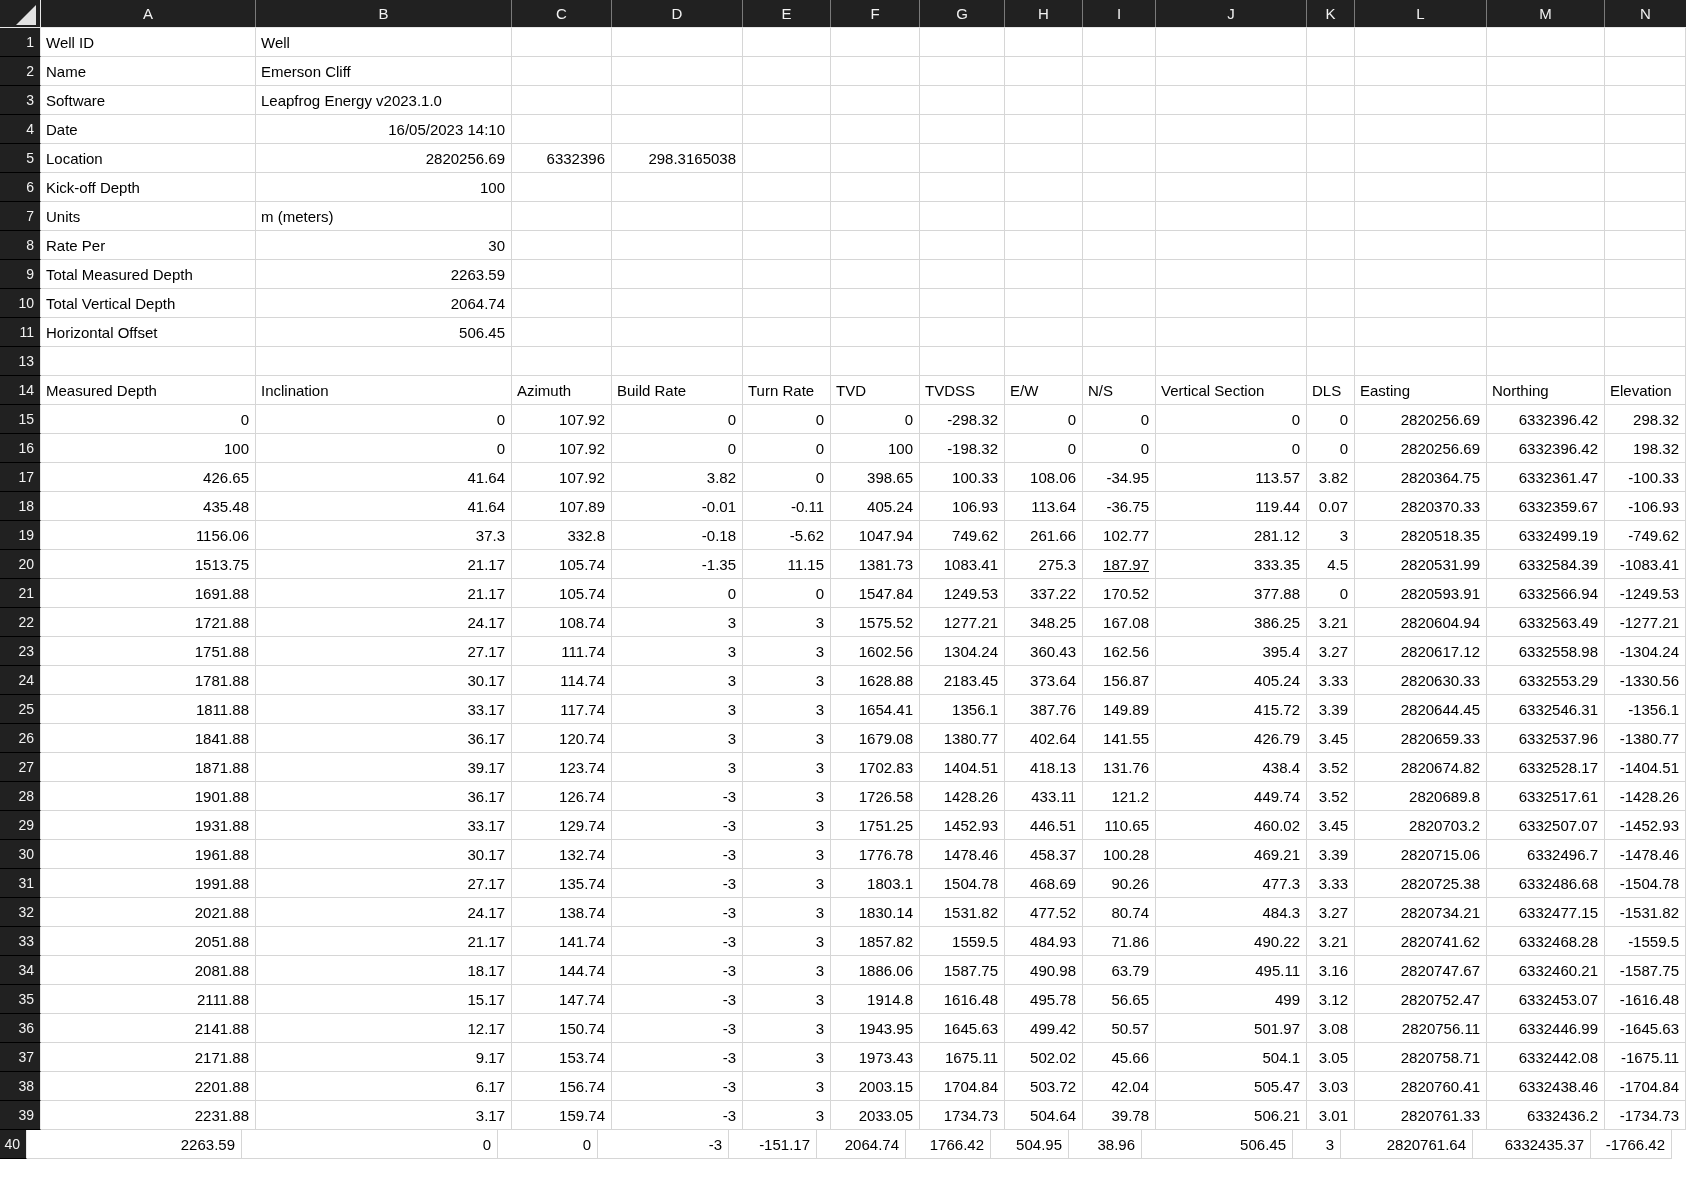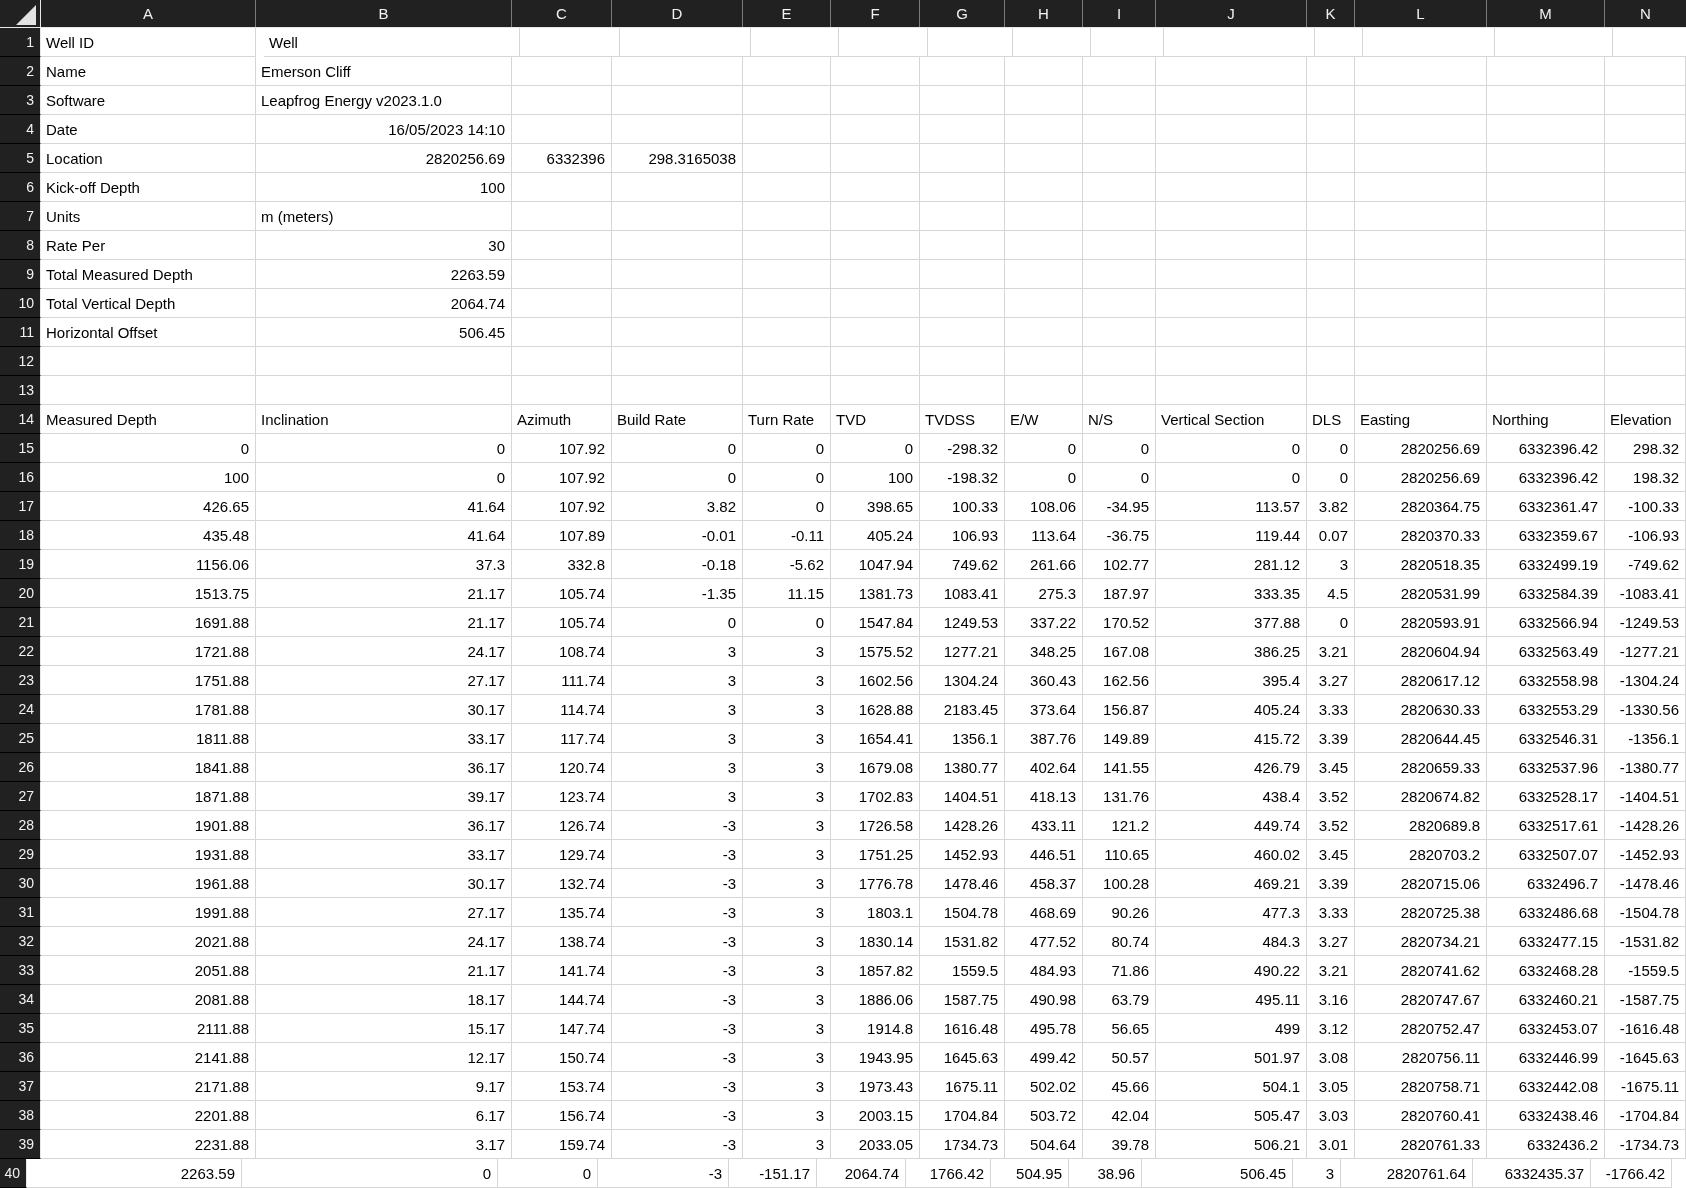--- a/index.html
+++ b/index.html
@@ -74,21 +74,21 @@
       <div class="colhead" style="width: 151px;">J</div>
       <div class="colhead" style="width: 48px;">K</div>
       <div class="colhead" style="width: 132px;">L</div>
       <div class="colhead" style="width: 118px;">M</div>
       <div class="colhead" style="width: 81px;">N</div>
     </div>
   <div id="grid-rows">
       <div class="row" style="height: 29px;">
         <div class="rowhead" style="width: 41px;">1</div>
         <div class="cell left" style="width: 215px;">Well ID</div>
-        <div class="cell left" style="width: 256px; margin-left: 8px;">Well</div>
+        <div class="cell left" style="width: 256px;">Well</div>
         <div class="cell right" style="width: 100px;"></div>
         <div class="cell right" style="width: 131px;"></div>
         <div class="cell right" style="width: 88px;"></div>
         <div class="cell right" style="width: 89px;"></div>
         <div class="cell right" style="width: 85px;"></div>
         <div class="cell right" style="width: 78px;"></div>
         <div class="cell right" style="width: 73px;"></div>
         <div class="cell right" style="width: 151px;"></div>
         <div class="cell right" style="width: 48px;"></div>
         <div class="cell right" style="width: 132px;"></div>
@@ -245,37 +245,20 @@
         <div class="cell right" style="width: 151px;"></div>
         <div class="cell right" style="width: 48px;"></div>
         <div class="cell right" style="width: 132px;"></div>
         <div class="cell right" style="width: 118px;"></div>
         <div class="cell right" style="width: 81px;"></div>
       </div>
       <div class="row" style="height: 29px;">
         <div class="rowhead" style="width: 41px;">11</div>
         <div class="cell left" style="width: 215px;">Horizontal Offset</div>
         <div class="cell right" style="width: 256px;">506.45</div>
-        <div class="cell right" style="width: 100px;"></div>
-        <div class="cell right" style="width: 131px;"></div>
-        <div class="cell right" style="width: 88px;"></div>
-        <div class="cell right" style="width: 89px;"></div>
-        <div class="cell right" style="width: 85px;"></div>
-        <div class="cell right" style="width: 78px;"></div>
-        <div class="cell right" style="width: 73px;"></div>
-        <div class="cell right" style="width: 151px;"></div>
-        <div class="cell right" style="width: 48px;"></div>
-        <div class="cell right" style="width: 132px;"></div>
-        <div class="cell right" style="width: 118px;"></div>
-        <div class="cell right" style="width: 81px;"></div>
-      </div>
-      <div class="row" style="height: 29px;">
-        <div class="rowhead" style="width: 41px;">12</div>
-        <div class="cell right" style="width: 215px;"></div>
-        <div class="cell right" style="width: 256px;"></div>
         <div class="cell right" style="width: 100px;"></div>
         <div class="cell right" style="width: 131px;"></div>
         <div class="cell right" style="width: 88px;"></div>
         <div class="cell right" style="width: 89px;"></div>
         <div class="cell right" style="width: 85px;"></div>
         <div class="cell right" style="width: 78px;"></div>
         <div class="cell right" style="width: 73px;"></div>
         <div class="cell right" style="width: 151px;"></div>
         <div class="cell right" style="width: 48px;"></div>
         <div class="cell right" style="width: 132px;"></div>
@@ -404,21 +387,21 @@
       <div class="row" style="height: 29px;">
         <div class="rowhead" style="width: 41px;">20</div>
         <div class="cell right" style="width: 215px;">1513.75</div>
         <div class="cell right" style="width: 256px;">21.17</div>
         <div class="cell right" style="width: 100px;">105.74</div>
         <div class="cell right" style="width: 131px;">-1.35</div>
         <div class="cell right" style="width: 88px;">11.15</div>
         <div class="cell right" style="width: 89px;">1381.73</div>
         <div class="cell right" style="width: 85px;">1083.41</div>
         <div class="cell right" style="width: 78px;">275.3</div>
-        <div class="cell right" style="width: 73px;">187.97</div>
+        <div class="cell right" style="width: 73px; text-decoration: underline;">187.97</div>
         <div class="cell right" style="width: 151px;">333.35</div>
         <div class="cell right" style="width: 48px;">4.5</div>
         <div class="cell right" style="width: 132px;">2820531.99</div>
         <div class="cell right" style="width: 118px;">6332584.39</div>
         <div class="cell right" style="width: 81px;">-1083.41</div>
       </div>
       <div class="row" style="height: 29px;">
         <div class="rowhead" style="width: 41px;">21</div>
         <div class="cell right" style="width: 215px;">1691.88</div>
         <div class="cell right" style="width: 256px;">21.17</div>

